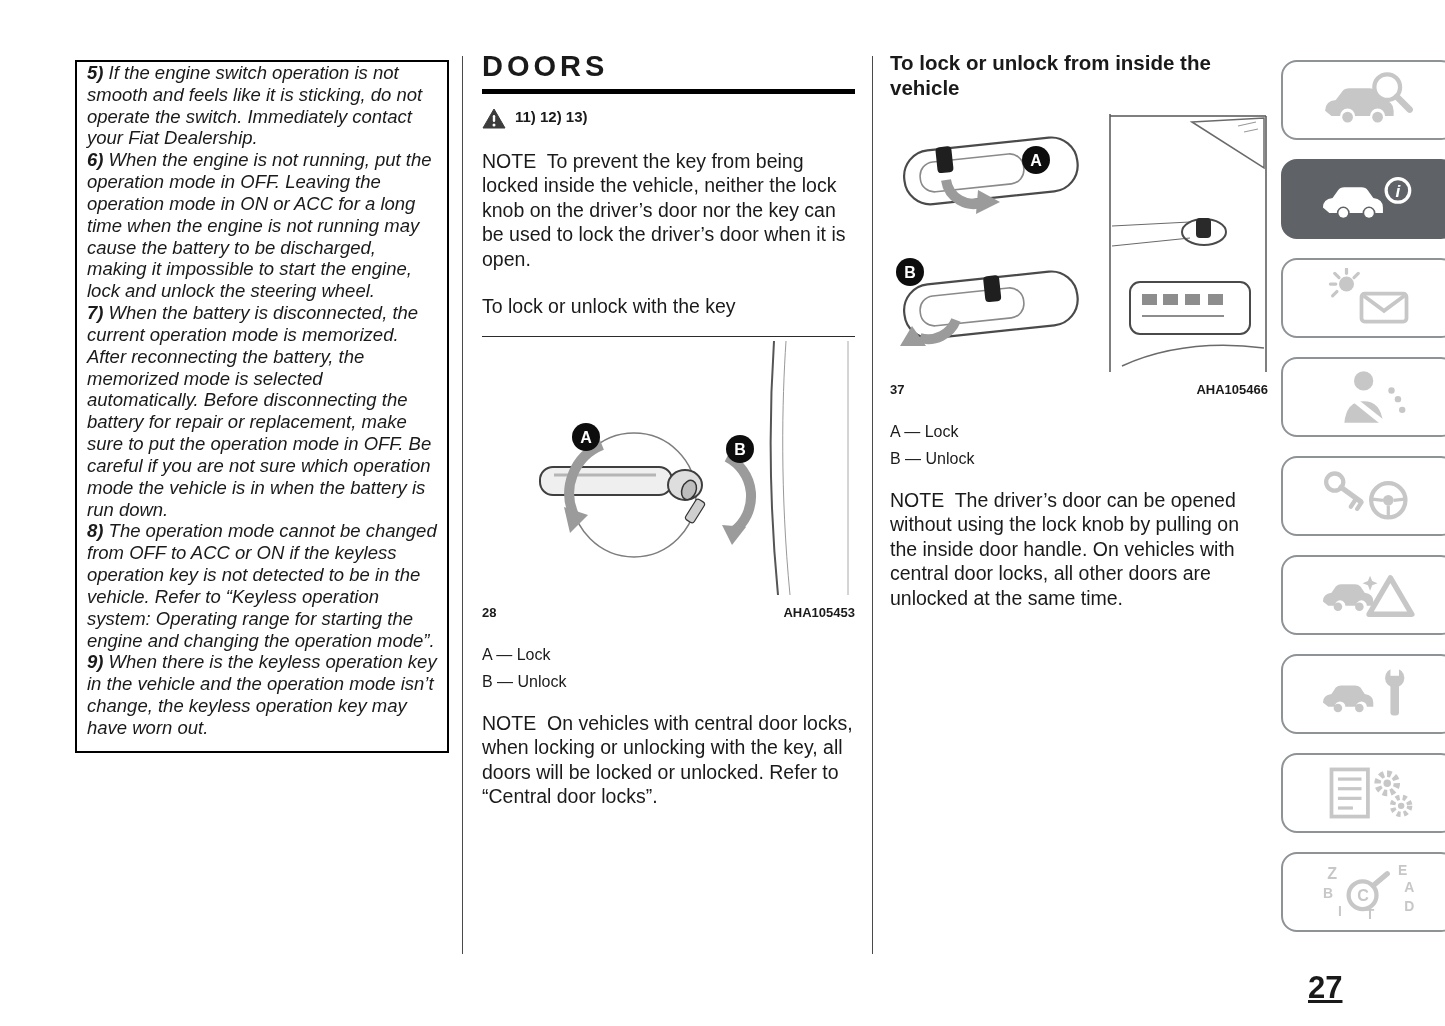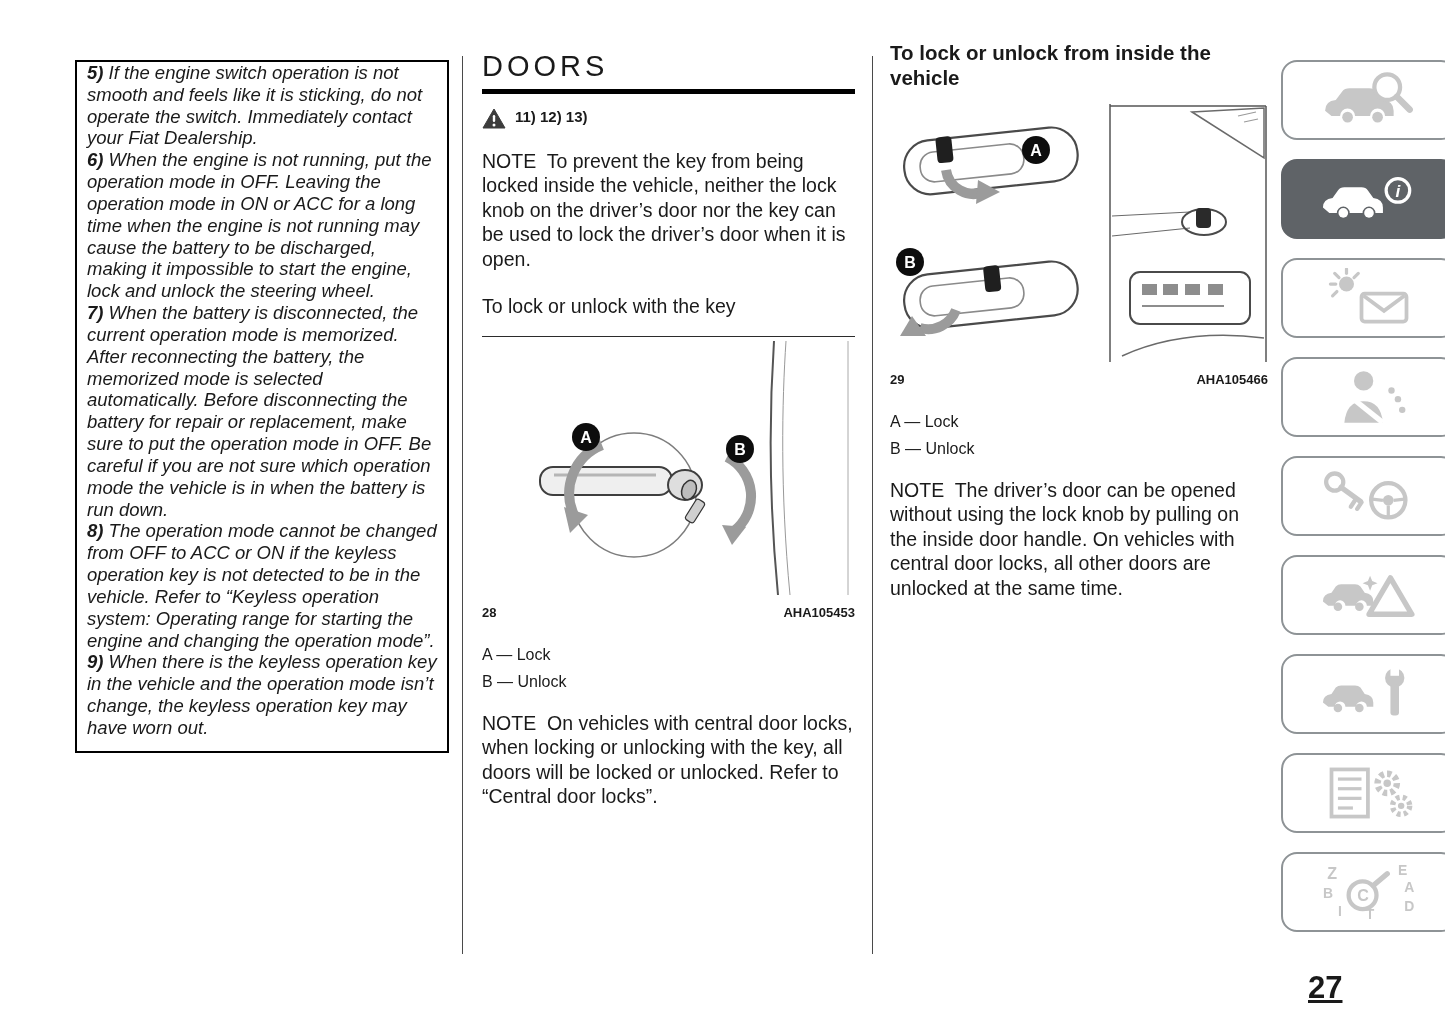--- a/index.html
+++ b/index.html
@@ -17,36 +17,36 @@
     position:absolute;left:75px;top:60px;width:350px;
     border:2px solid #000;padding:0 10px 12px 10px;
     font-style:italic;font-size:18.5px;line-height:1.18;
   }
   .notes-box p{margin:0;}
   .notes-box b{font-weight:700;}
 
   
   .midcol{position:absolute;left:482px;top:50px;width:373px;}
   .doors-title{
-    margin:0;font-size:29px;font-weight:400;letter-spacing:4px;
+    margin:0;font-size:29px;font-weight:700;letter-spacing:4px;
     padding-bottom:6px;border-bottom:5px solid #000;
   }
   .warnrow{display:flex;align-items:flex-start;gap:9px;margin-top:14px;}
   .warnrefs{font-size:15px;font-weight:700;}
   .note{font-size:19.5px;line-height:1.25;margin:20px 0 0 0;}
   .subhead{font-size:19.5px;font-weight:400;margin:24px 0 0 0;}
   figure{margin:0;}
   .fig28{margin-top:18px;border-top:1px solid #2b2b2b;padding-top:2px;}
   .figcap{display:flex;justify-content:space-between;align-items:baseline;
     font-size:13px;font-weight:700;margin-top:6px;}
   .legend{font-size:16px;margin-top:26px;}
   .legend + .legend{margin-top:9px;}
 
   
-  .rightcol{position:absolute;left:890px;top:40px;width:378px;}
+  .rightcol{position:absolute;left:890px;top:50px;width:378px;}
   .r-head{font-size:20.5px;font-weight:700;line-height:1.22;margin:0;}
   .fig29{margin-top:14px;}
 
   
   .tabs{position:absolute;right:-12px;top:60px;width:176px;}
   .tab{
     height:80px;margin-bottom:19px;background:#fff;
     border:2px solid #8e9396;border-radius:16px;
     display:flex;align-items:center;justify-content:center;
     box-sizing:border-box;
@@ -167,21 +167,21 @@
 
       <rect x="240" y="168" width="120" height="52" rx="10" fill="none" stroke="#4a4a4a" stroke-width="2"></rect>
       <rect x="252" y="180" width="15" height="11" fill="#8d8d8d"></rect>
       <rect x="273" y="180" width="15" height="11" fill="#8d8d8d"></rect>
       <rect x="295" y="180" width="15" height="11" fill="#8d8d8d"></rect>
       <rect x="318" y="180" width="15" height="11" fill="#8d8d8d"></rect>
       <line x1="252" y1="202" x2="334" y2="202" stroke="#8d8d8d" stroke-width="2"></line>
       <path d="M232 252 q62 -28 142 -18" fill="none" stroke="#6a6a6a" stroke-width="1.5"></path>
     </svg>
     <figcaption class="figcap">
-      <span>29</span>
+      <span>37</span>
       <span>AHA105466</span>
     </figcaption>
   </figure>
 
   <div class="legend">A — Lock</div>
   <div class="legend">B — Unlock</div>
 
   <p class="note">NOTE&nbsp; The driver’s door can be opened without using the lock knob by pulling on the inside door handle. On vehicles with central door locks, all other doors are unlocked at the same time.</p>
 </section>
 

